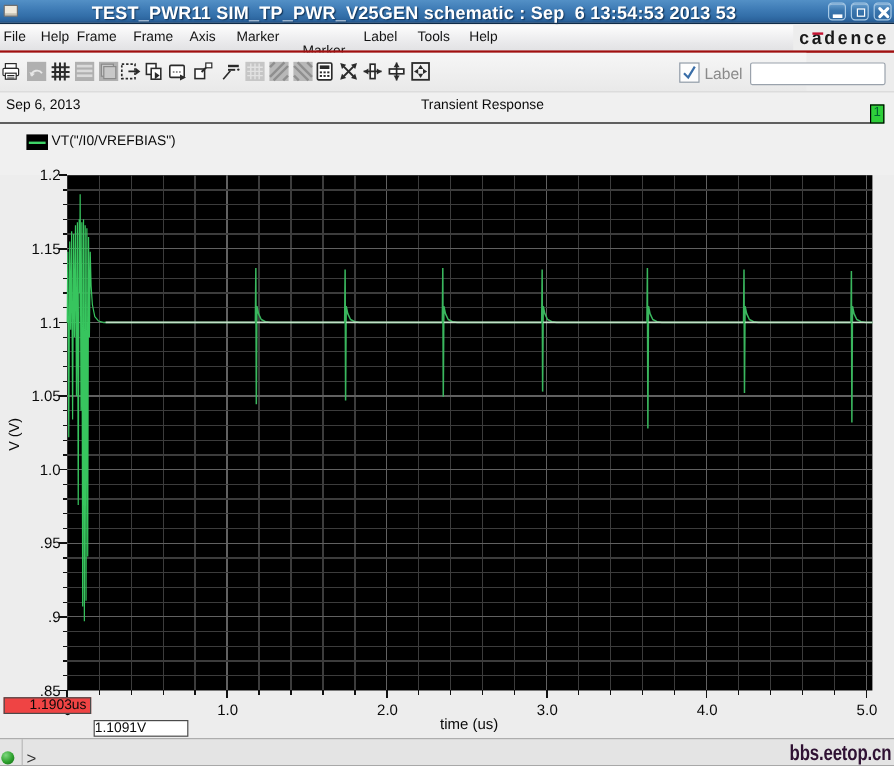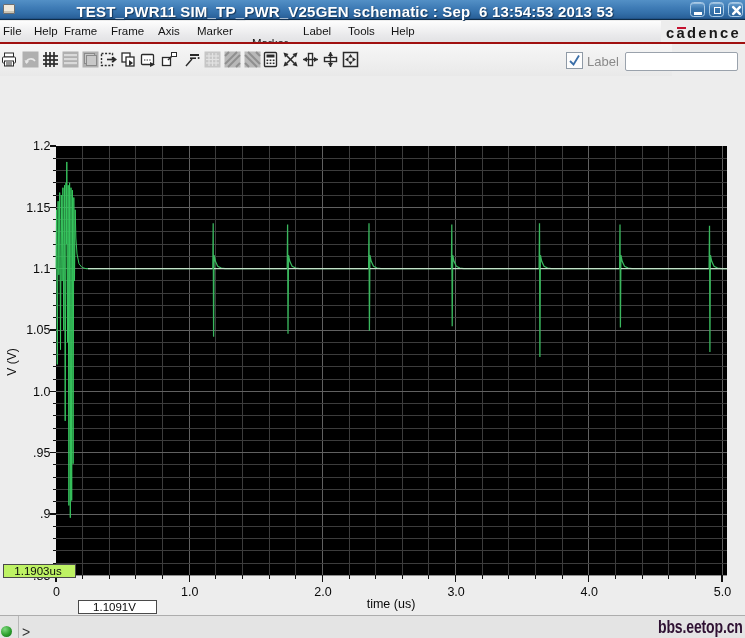--- a/index.html
+++ b/index.html
@@ -176,20 +176,31 @@
       </svg>
   <div style="position:absolute;left:566px;top:8px;width:17px;height:17px;background:#fdfdfd;border:1px solid #8f9aa6">
     <svg width="15" height="15">
           <path d="M3 8 L6.5 11.5 L12 2.5" fill="none" stroke="#3a6ea8" stroke-width="1.8"></path>
         </svg>
   </div>
   <div style="position:absolute;left:587px;top:10px;font-size:13px;color:#8a8a8a">Label</div>
   <div style="position:absolute;left:625px;top:8px;width:113px;height:19px;background:#fff;border:1px solid #9aa2ac;border-radius:2px"></div>
 </div>
 
+<div style="position:absolute;left:0;top:76px;width:745px;height:70px;background:#f0f0f0;border-top:1px solid #d8d8d8">
+  <div style="position:absolute;left:5px;top:4.5px;font-size:11.5px;color:#0a0a0a">Sep 6, 2013</div>
+  <div style="position:absolute;left:0;top:4.5px;width:804px;text-align:center;font-size:11.5px;color:#0a0a0a">Transient Response</div>
+  <div style="position:absolute;left:0;top:24.5px;width:725px;height:1.6px;background:#000"></div>
+  <div style="position:absolute;left:725px;top:10px;width:12px;height:16px;background:#2ecf3a;border:1.6px solid #000;font-size:11px;color:#063;text-align:center;line-height:13px">1</div>
+
+  <div style="position:absolute;left:22px;top:35px;width:18px;height:13px;background:#000">
+        <div style="position:absolute;left:2px;top:5.5px;width:14px;height:2px;background:#3fd468"></div>
+      </div>
+  <div style="position:absolute;left:43px;top:35px;font-size:11.5px;color:#0a0a0a">VT("/I0/VREFBIAS")</div>
+</div>
 
 <svg width="745" height="498" viewBox="0 140 745 498" style="position:absolute;left:0;top:140px">
 <rect x="56.0" y="146.0" width="671.0" height="429.4" fill="#000"></rect>
 <g shape-rendering="crispEdges">
         <line x1="82.64" y1="146.0" x2="82.64" y2="575.4" stroke="#3c3c3c" stroke-width="1"></line>
         <line x1="109.28" y1="146.0" x2="109.28" y2="575.4" stroke="#3c3c3c" stroke-width="1"></line>
         <line x1="135.92" y1="146.0" x2="135.92" y2="575.4" stroke="#3c3c3c" stroke-width="1"></line>
         <line x1="162.56" y1="146.0" x2="162.56" y2="575.4" stroke="#3c3c3c" stroke-width="1"></line>
         <line x1="189.20" y1="146.0" x2="189.20" y2="575.4" stroke="#616161" stroke-width="1"></line>
         <line x1="215.84" y1="146.0" x2="215.84" y2="575.4" stroke="#3c3c3c" stroke-width="1"></line>
@@ -334,22 +345,22 @@
 <line x1="88.00" y1="268.69" x2="212.40" y2="268.69" stroke="#c3dfc8" stroke-width="1.35"></line>
       <line x1="214.00" y1="268.69" x2="286.80" y2="268.69" stroke="#c3dfc8" stroke-width="1.35"></line>
       <line x1="288.40" y1="268.69" x2="368.20" y2="268.69" stroke="#c3dfc8" stroke-width="1.35"></line>
       <line x1="369.80" y1="268.69" x2="451.00" y2="268.69" stroke="#c3dfc8" stroke-width="1.35"></line>
       <line x1="452.60" y1="268.69" x2="538.70" y2="268.69" stroke="#c3dfc8" stroke-width="1.35"></line>
       <line x1="540.30" y1="268.69" x2="619.20" y2="268.69" stroke="#c3dfc8" stroke-width="1.35"></line>
       <line x1="620.80" y1="268.69" x2="708.70" y2="268.69" stroke="#c3dfc8" stroke-width="1.35"></line>
       <line x1="710.30" y1="268.69" x2="727.00" y2="268.69" stroke="#c3dfc8" stroke-width="1.35"></line>
 </svg>
 
-<div style="position:absolute;left:3px;top:564px;width:73px;height:14px;background:#bef264;border:1px solid #4a4a4a;font-size:11.5px;color:#0a0a0a;text-align:center;padding-right:3px;line-height:13px">1.1903us</div>
-<div style="position:absolute;left:78px;top:600px;width:79px;height:14px;background:#fff;border:1px solid #4a4a4a;font-size:11.5px;color:#0a0a0a;text-align:center;padding-right:6px;line-height:13px">1.1091V</div>
+<div style="position:absolute;left:3px;top:581px;width:73px;height:14px;background:#ef4444;border:1px solid #4a4a4a;font-size:11.5px;color:#0a0a0a;text-align:right;padding-right:3px;line-height:13px">1.1903us</div>
+<div style="position:absolute;left:78px;top:600px;width:79px;height:14px;background:#fff;border:1px solid #4a4a4a;font-size:11.5px;color:#0a0a0a;text-align:left;padding-right:6px;line-height:13px">1.1091V</div>
 
 <div style="position:absolute;left:0;top:615px;width:745px;height:23px;background:#e4e4e4;border-top:1px solid #adadad">
   <div style="position:absolute;left:1px;top:10px;width:11px;height:11px;border-radius:50%;background:radial-gradient(circle at 35% 30%,#7ed87e,#2da02d 55%,#136413)"></div>
   <div style="position:absolute;left:17.5px;top:0;width:1px;height:23px;background:#b8b8b8"></div>
   <div style="position:absolute;left:22px;top:8px;font-size:14px;color:#333">&gt;</div>
   <div style="position:absolute;left:658px;top:1px;font-size:18px;font-weight:bold;color:#2f1133;transform:scaleX(.78);transform-origin:left;letter-spacing:-0.2px">bbs.eetop.cn</div>
 </div>
 
 </div>
 </body></html>

